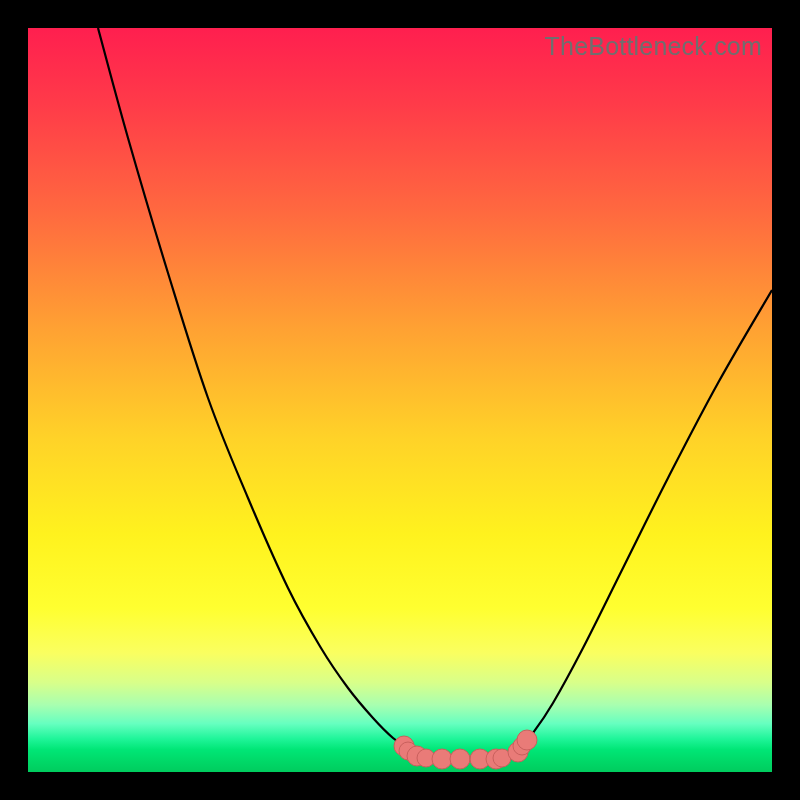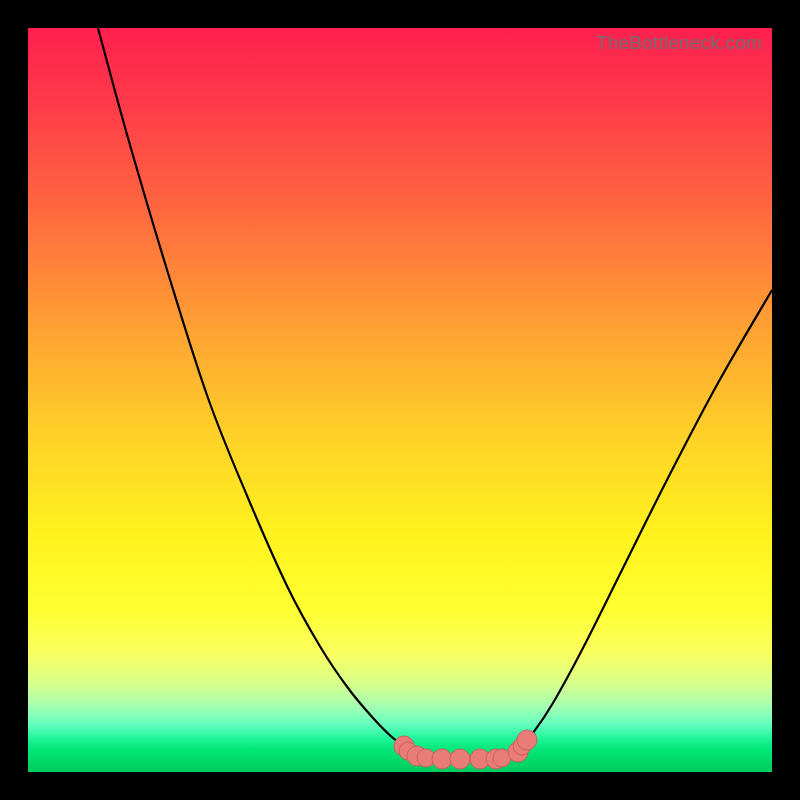--- a/index.html
+++ b/index.html
@@ -40,21 +40,21 @@
       #20f59a 95.5%,
       #00e676 97%,
       #00d968 98.5%,
       #00cc5e 100%);
   }
   .watermark {
     position: absolute;
     top: 4px;
     right: 10px;
     color: #6f6f6f;
-    font-size: 19px;
+    font-size: 25px;
     letter-spacing: 0.2px;
     font-weight: 500;
   }
   svg.curve {
     position: absolute;
     left: 0; top: 0;
     width: 744px;
     height: 744px;
   }
   .dot {

